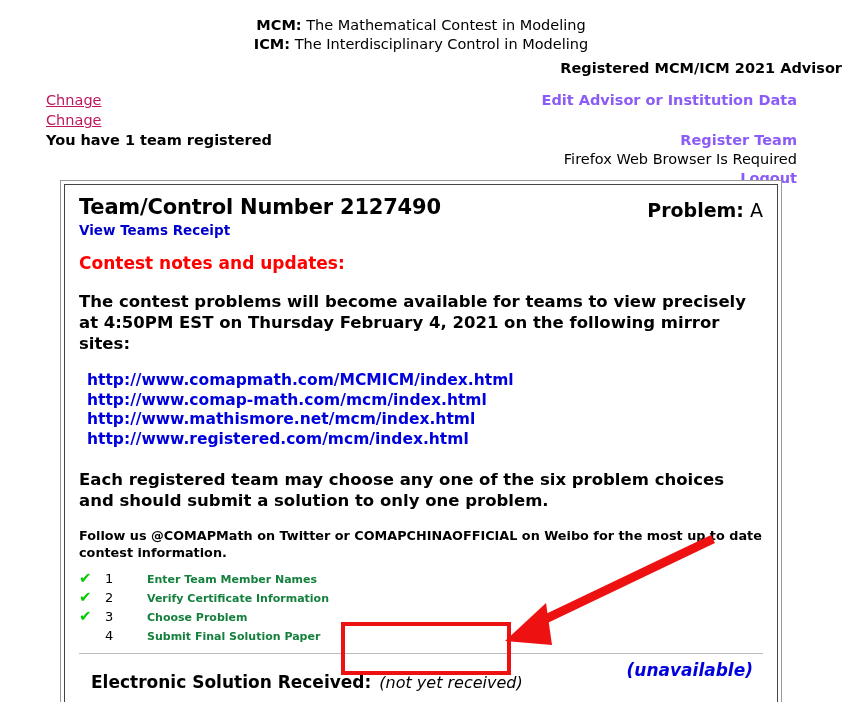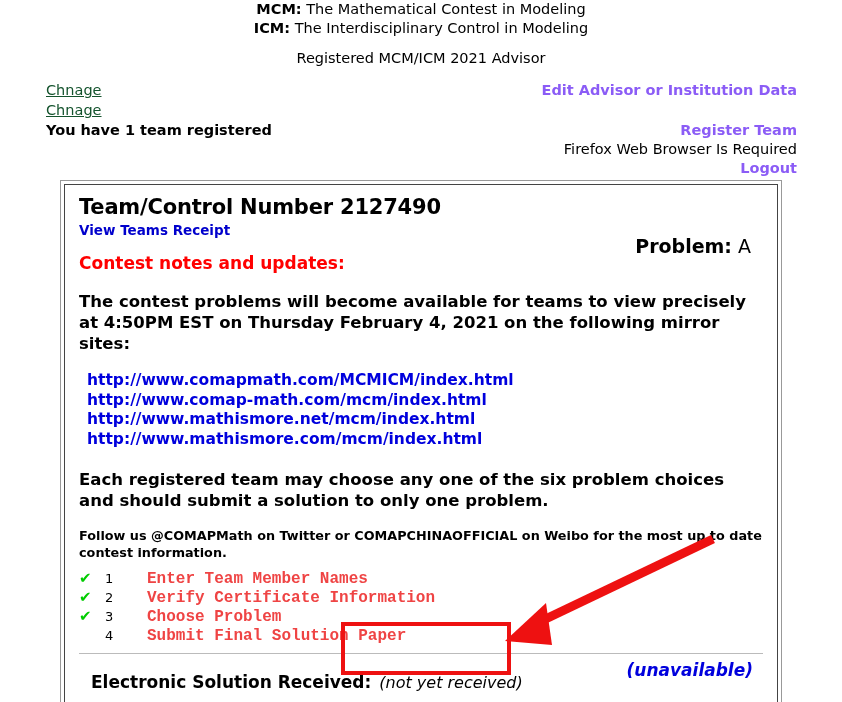--- a/index.html
+++ b/index.html
@@ -13,46 +13,47 @@
     height: 702px;
     position: relative;
     font-family: "DejaVu Sans", "Liberation Sans", sans-serif;
     color: #000000;
     overflow: hidden;
   }
 
   
   .masthead {
     text-align: center;
+    padding-top: 16px;
     font-size: 14.5px;
     line-height: 19px;
   }
   .masthead .prefix { font-weight: bold; }
   .masthead-sub {
-    text-align: center;
-    font-weight: normal;
+    text-align: right;
+    font-weight: bold;
     font-size: 14.5px;
-    margin-top: 12px;
+    margin-top: 6px;
   }
 
   
   .account-strip {
     position: relative;
     margin-top: 14px;
     height: 96px;
   }
   .acct-left {
     position: absolute;
     left: 46px;
     top: 0;
     font-size: 14.5px;
     line-height: 20px;
   }
   .acct-left .change-link {
-    color: #14532d;
+    color: #be185d;
     display: block;
   }
   .acct-left .team-count {
     font-weight: bold;
     display: block;
     margin-top: 0px;
   }
   .acct-right {
     position: absolute;
     right: 45px;
@@ -108,25 +109,24 @@
   .receipt-link {
     display: inline-block;
     color: #0000CC;
     font-weight: bold;
     font-size: 13.5px;
     text-decoration: none;
     margin-top: 1px;
   }
   .problem-label {
     position: absolute;
-    right: 12px;
+    right: 0;
     top: 4px;
     font-size: 19px;
     line-height: 22px;
-    margin-top: 36px;
   }
   .problem-label b { font-weight: bold; }
   .problem-label span { font-weight: normal; }
 
   .notes-heading {
     color: #FF0000;
     font-weight: bold;
     font-size: 17px;
     margin-top: 14px;
     line-height: 21px;
@@ -185,26 +185,25 @@
     flex: 0 0 26px;
   }
   .task-num {
     width: 42px;
     font-size: 13px;
     line-height: 19px;
     flex: 0 0 42px;
     color: #000000;
   }
   .task-link {
-    color: #ef4444;
-    font-weight: bold;
-    font-size: 16px;
+    color: #15803d;
+    font-weight: bold;
+    font-size: 11px;
     text-decoration: none;
     line-height: 19px;
-    font-family: Liberation Mono, monospace;
   }
 
   .divider {
     border: 0;
     border-top: 1px solid #BBBBBB;
     margin: 4px 0 0 0;
   }
 
   
   .status-row {
@@ -314,21 +313,21 @@
     </div>
 
     <div class="notes-heading">Contest notes and updates:</div>
 
     <div class="availability">The contest problems will become available for teams to view precisely at 4:50PM EST on Thursday February 4, 2021 on the following mirror sites:</div>
 
     <div class="mirror-list">
       <a href="#">http://www.comapmath.com/MCMICM/index.html</a>
       <a href="#">http://www.comap-math.com/mcm/index.html</a>
       <a href="#">http://www.mathismore.net/mcm/index.html</a>
-      <a href="#">http://www.mathismore.com/mcm/index.html</a>
+      <a href="#">http://www.registered.com/mcm/index.html</a>
     </div>
 
     <div class="choice-note">Each registered team may choose any one of the six problem choices and should submit a solution to only one problem.</div>
 
     <div class="follow-note">Follow us @COMAPMath on Twitter or COMAPCHINAOFFICIAL on Weibo for the most up to date contest information.</div>
 
     <div class="task-list">
       <div class="task-row">
         <span class="task-check">✔</span>
         <span class="task-num">1</span>

